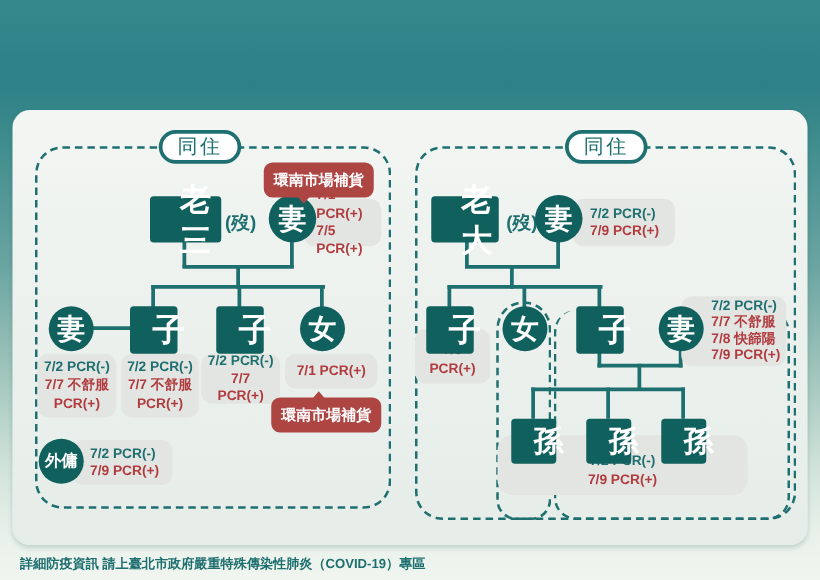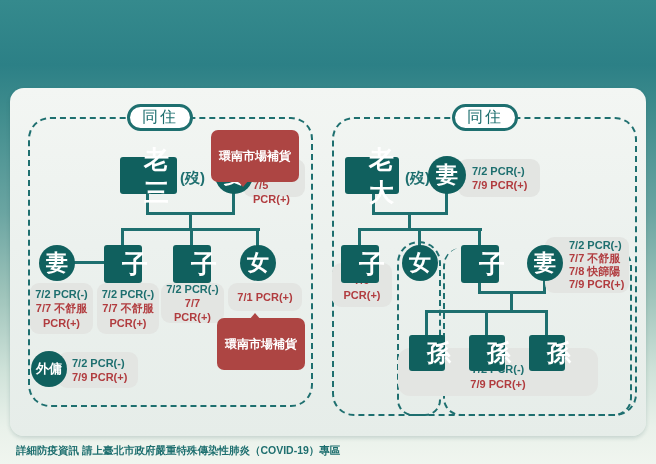--- a/index.html
+++ b/index.html
@@ -29,21 +29,21 @@
   .ncircle{border-radius:50%;font-size:22px;}
   .deceased{position:absolute;color:var(--teal,#1e6f6f);font-weight:bold;font-size:15px;z-index:5;}
   .glabel{position:absolute;background:var(--label-bg,#e3e5e2);border-radius:9px;z-index:4;
     font-weight:bold;font-size:11px;line-height:1.3;text-align:center;
     display:flex;flex-direction:column;justify-content:center;padding:3px 4px;box-sizing:border-box;}
   .glabel.la{align-items:flex-start;text-align:left;}
   .glabel.bottomtext{justify-content:flex-end;padding-bottom:5px;}
   .rl.neg{color:var(--teal,#1e6f6f);}
   .rl.pos{color:var(--red,#b13c3f);}
   .badge{position:absolute;background:var(--badge,#ad4543);color:#fff;font-weight:bold;font-size:12px;
-    line-height:1;padding:20px 8px;border-radius:7px;z-index:7;white-space:nowrap;}
+    line-height:1;padding:8px 8px;border-radius:7px;z-index:7;white-space:nowrap;}
   .badge-down::after{content:"";position:absolute;bottom:-5px;left:26px;width:0;height:0;
     border:6px solid transparent;border-top:7px solid var(--badge,#ad4543);border-bottom:0;}
   .badge-up::before{content:"";position:absolute;top:-5px;left:32px;width:0;height:0;
     border:6px solid transparent;border-bottom:7px solid var(--badge,#ad4543);border-top:0;}
   .footer-info{position:absolute;left:16px;top:444px;font-size:10.5px;font-weight:bold;color:var(--teal,#1e6f6f);z-index:2;}
   .footer-credit{position:absolute;right:18px;top:442px;font-size:12px;font-weight:bold;color:var(--teal,#1e6f6f);
     display:flex;align-items:center;gap:4px;z-index:2;}
 </style>
 </head>
 <body>

